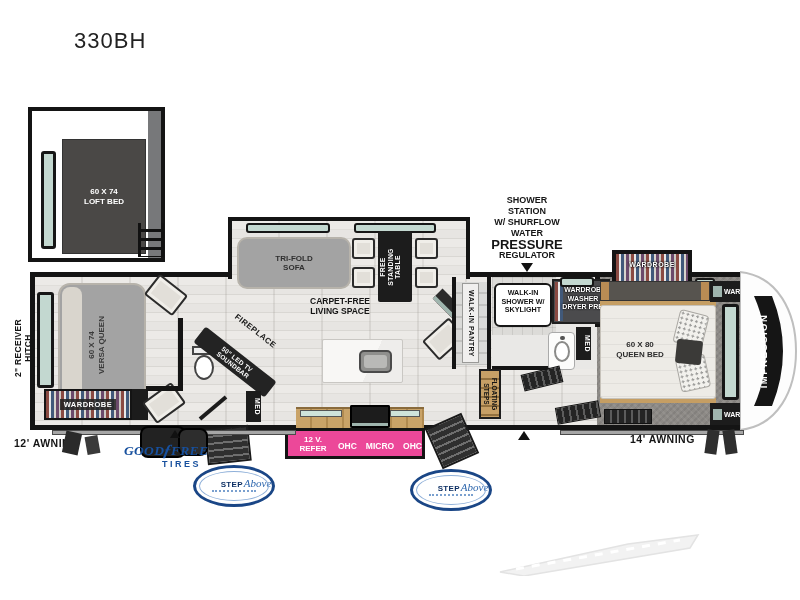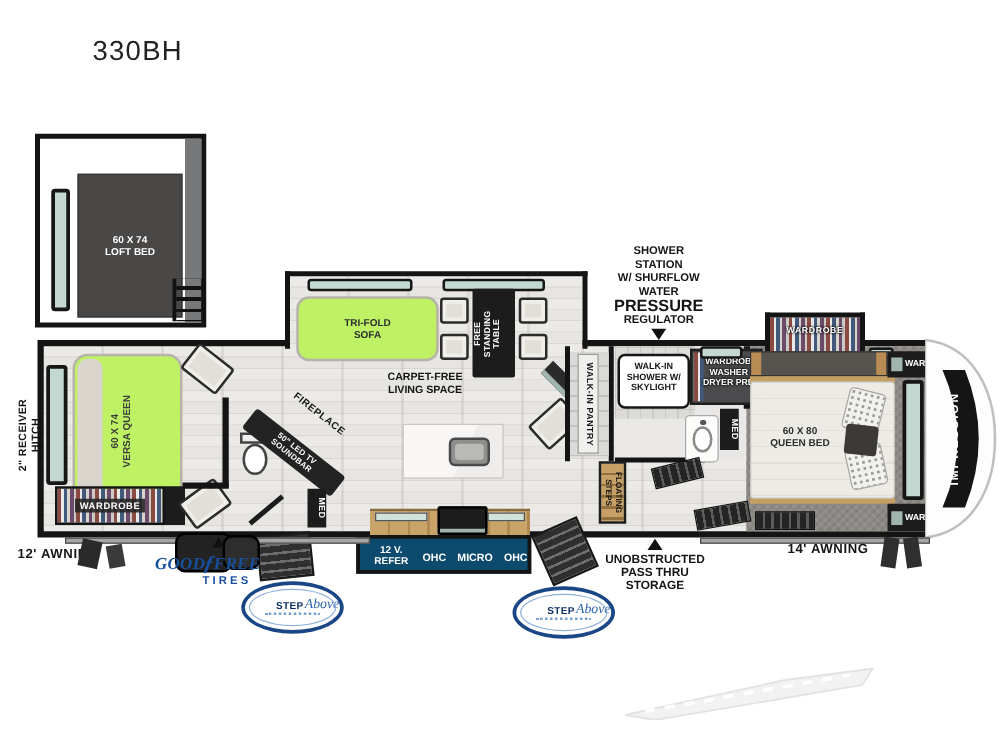--- a/index.html
+++ b/index.html
@@ -12,21 +12,21 @@
      repeating-linear-gradient(90deg, transparent 0 46px, rgba(120,115,108,.14) 46px 48px),
      repeating-linear-gradient(180deg, #eceae7 0 8px, #e0deda 8px 9px, #e7e5e2 9px 17px, #d9d7d3 17px 18px);}
   .wall{background:#141414;}
   .teal{background:#c3d8d0;border:3px solid #161616;border-radius:3px;}
   .slide{background:
      repeating-linear-gradient(90deg, transparent 0 46px, rgba(120,115,108,.12) 46px 48px),
      repeating-linear-gradient(180deg, #eceae7 0 8px, #e0deda 8px 9px, #e7e5e2 9px 17px, #d9d7d3 17px 18px);
      border:4px solid #141414;border-bottom:none;}
   .clothes{background:repeating-linear-gradient(90deg,#8a4a42 0 3px,#e8e8e8 3px 5px,#41597a 5px 8px,#d8d4cc 8px 10px,#6b4a6b 10px 13px,#cccac4 13px 15px);}
   .chair{background:#e2dfd9;border:2px solid #2b2b2b;border-radius:3px;box-shadow:inset 0 0 0 3px #f0eee9;}
-  .sofa{background:#bef264;border:2px solid #b7b3ab;border-radius:10px;}
+  .sofa{background:#a3a3a3;border:2px solid #b7b3ab;border-radius:10px;}
   .darkbox{background:#1c1c1c;}
   .stair{background:repeating-linear-gradient(180deg,#2f2f2f 0 5px,#6e6e6e 5px 7px);border:2px solid #1a1a1a;}
   .slat{background:repeating-linear-gradient(90deg,#242424 0 5px,#5c5c5c 5px 7px);border:1px solid #111;}
   .tri-dn{width:0;height:0;border-left:6px solid transparent;border-right:6px solid transparent;border-top:9px solid #111;}
   .tri-up{width:0;height:0;border-left:6px solid transparent;border-right:6px solid transparent;border-bottom:9px solid #111;}
   .oval{position:absolute;width:76px;height:36px;border-radius:50%;background:#fff;border:3px solid #1a4686;
         display:flex;flex-direction:column;align-items:center;justify-content:center;}
   .oval .ring{position:absolute;left:3px;top:3px;right:3px;bottom:3px;border:1px solid #8fb0d9;border-radius:50%;}
   .oval .row{display:flex;align-items:center;line-height:1;padding-left:24px;}
   .oval .w1{font-weight:900;font-size:8px;color:#0d2f63;letter-spacing:.3px;}
@@ -117,21 +117,21 @@
 
   <div class="abs" style="left:322px;top:339px;width:81px;height:44px;background:linear-gradient(115deg,#f8f7f5 60%,#eeedeb 60%);border:1px solid #c9c7c3;border-radius:2px;"></div>
   <div class="abs" style="left:359px;top:350px;width:33px;height:23px;background:#8f8f8d;border:2px solid #4a4a4a;border-radius:5px;">
     <div class="abs" style="left:3px;top:3px;right:3px;bottom:3px;background:#b9b9b7;border-radius:3px;"></div>
   </div>
 
   <div class="abs" style="left:296px;top:407px;width:128px;height:21px;background:repeating-linear-gradient(90deg,#c9a368 0 14px,#b08a50 14px 16px);border-top:2px solid #8a6b3c;"></div>
   <div class="abs" style="left:300px;top:410px;width:42px;height:7px;background:#cfe3da;border:1px solid #555;"></div>
   <div class="abs" style="left:390px;top:410px;width:30px;height:7px;background:#cfe3da;border:1px solid #555;"></div>
   <div class="abs darkbox" style="left:350px;top:405px;width:40px;height:23px;border-radius:2px;box-shadow:inset 0 0 0 2px #000, inset 0 -5px 0 #9fb5ae;"></div>
-  <div class="abs" style="left:285px;top:428px;width:140px;height:31px;background:#0c4a6e;border:3px solid #141414;">
+  <div class="abs" style="left:285px;top:428px;width:140px;height:31px;background:#ec4899;border:3px solid #141414;">
     <div class="lbl wtxt" style="left:3px;top:4px;width:44px;font-size:8px;line-height:9px;">
       <div>12 V.</div>
       <div>REFER</div>
     </div>
     <div class="abs" style="left:50px;top:10px;width:84px;display:flex;justify-content:space-between;font-weight:bold;font-size:8.5px;color:#fff;">
       <span>OHC</span>
       <span>MICRO</span>
       <span>OHC</span>
     </div>
   </div>
@@ -221,25 +221,20 @@
     <div style="font-size:9px;line-height:11px;">REGULATOR</div>
   </div>
   <div class="abs tri-dn" style="left:521px;top:263px;"></div>
 
   <div class="lbl" style="left:296px;top:297px;width:88px;">
     <div style="font-size:8.5px;line-height:9.5px;">CARPET-FREE</div>
     <div style="font-size:8.5px;line-height:9.5px;">LIVING SPACE</div>
   </div>
 
   <div class="abs tri-up" style="left:518px;top:431px;"></div>
-  <div class="lbl" style="left:476px;top:443px;width:96px;">
-    <div style="font-size:9.5px;line-height:10.5px;">UNOBSTRUCTED</div>
-    <div style="font-size:9.5px;line-height:10.5px;">PASS THRU</div>
-    <div style="font-size:9.5px;line-height:10.5px;">STORAGE</div>
-  </div>
 
   <div class="abs" style="left:52px;top:430px;width:244px;height:5px;background:#a6a6a6;border:1px solid #4a4a4a;"></div>
   <div class="abs" style="left:560px;top:430px;width:184px;height:5px;background:#a6a6a6;border:1px solid #4a4a4a;"></div>
   <div class="lbl" style="left:14px;top:437px;width:70px;text-align:left;font-size:10.5px;letter-spacing:.5px;">12' AWNING</div>
   <div class="lbl" style="left:630px;top:433px;width:80px;text-align:left;font-size:10.5px;letter-spacing:.5px;">14' AWNING</div>
 
   <div class="lbl" style="left:13px;top:390px;width:84px;height:13px;transform:rotate(-90deg);transform-origin:0 0;font-size:8.5px;letter-spacing:.3px;">2" RECEIVER HITCH</div>
 
   <div class="abs" style="left:64px;top:432px;width:16px;height:22px;background:#2a2a2a;transform:rotate(12deg);"></div>
   <div class="abs" style="left:86px;top:436px;width:13px;height:18px;background:#3a3a3a;transform:rotate(-10deg);"></div>

